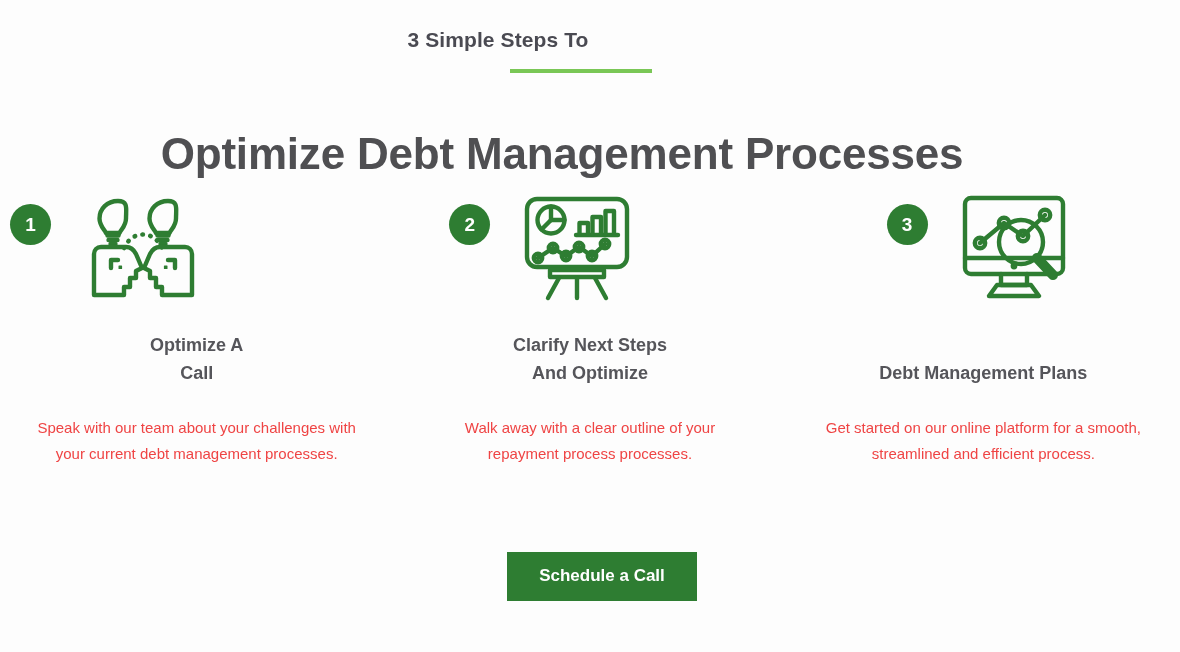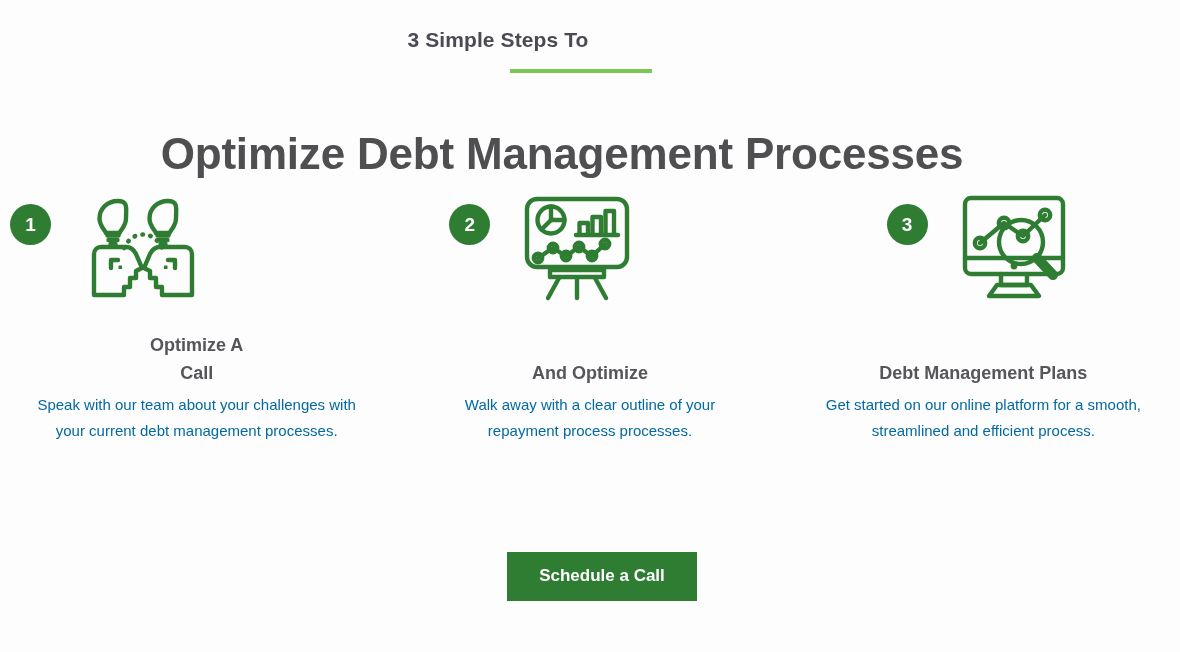--- a/index.html
+++ b/index.html
@@ -110,23 +110,23 @@
     font-weight: 700;
     color: #55555a;
     line-height: 28px;
     margin-top: 16px;
     padding: 0 20px;
   }
   .step-body {
     text-align: center;
     font-size: 15px;
     font-weight: 400;
-    color: #0369a1;
+    color: #ef4444;
     line-height: 26px;
-    margin-top: 5px;
+    margin-top: 28px;
     padding: 0 22px;
   }
   .step1 .step-body { padding: 0 26px; }
   .step2 .step-body { padding: 0 40px; }
   .step3 .step-body { padding: 0 38px; }
 
   
   .cta-wrap {
     position: absolute;
     top: 552px;
@@ -225,21 +225,21 @@
             <circle cx="84" cy="54" r="4.2"></circle>
 
             <path d="M29 80 L83 80 L83 87 L29 87 Z"></path>
             <path d="M38 88 L27 108"></path>
             <path d="M74 88 L85 108"></path>
             <path d="M56 88 L56 108"></path>
           </svg>
         </div>
       </div>
       <div class="step-title">
-        <br>
+        <span>Clarify Next Steps</span><br>
         <span>And Optimize</span>
       </div>
       <div class="step-body">Walk away with a clear outline of your repayment process processes.</div>
     </div>
 
     <div class="step step3">
       <div class="badge-row">
         <div class="badge">3</div>
         <div class="icon-wrap">
           <svg width="114" height="112" viewBox="0 0 114 112" fill="none" stroke="#2e7d32" stroke-width="4.4" stroke-linecap="round" stroke-linejoin="round">

